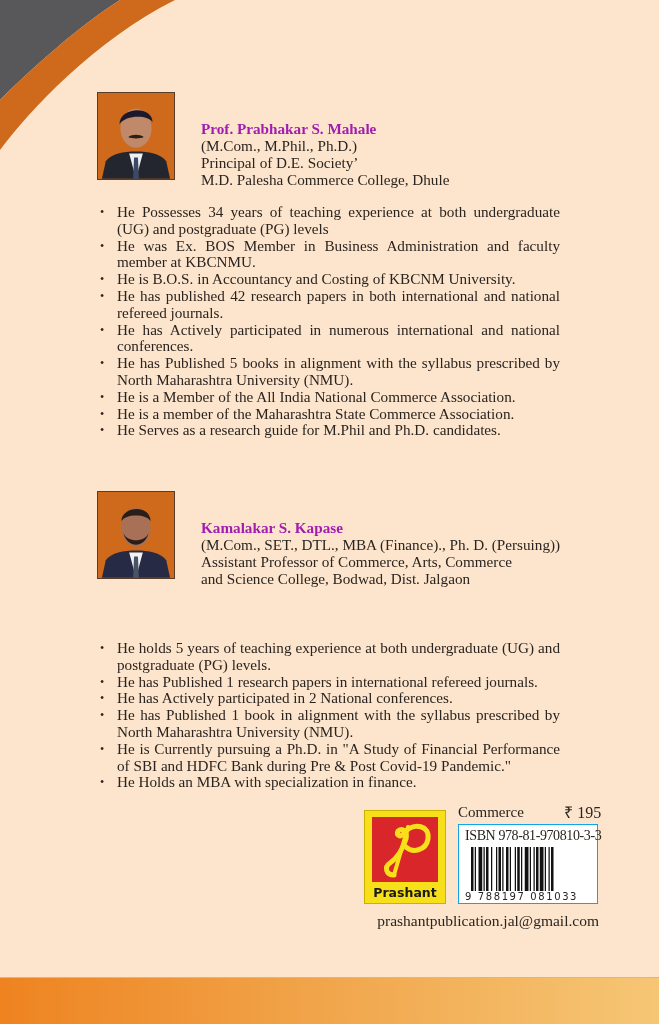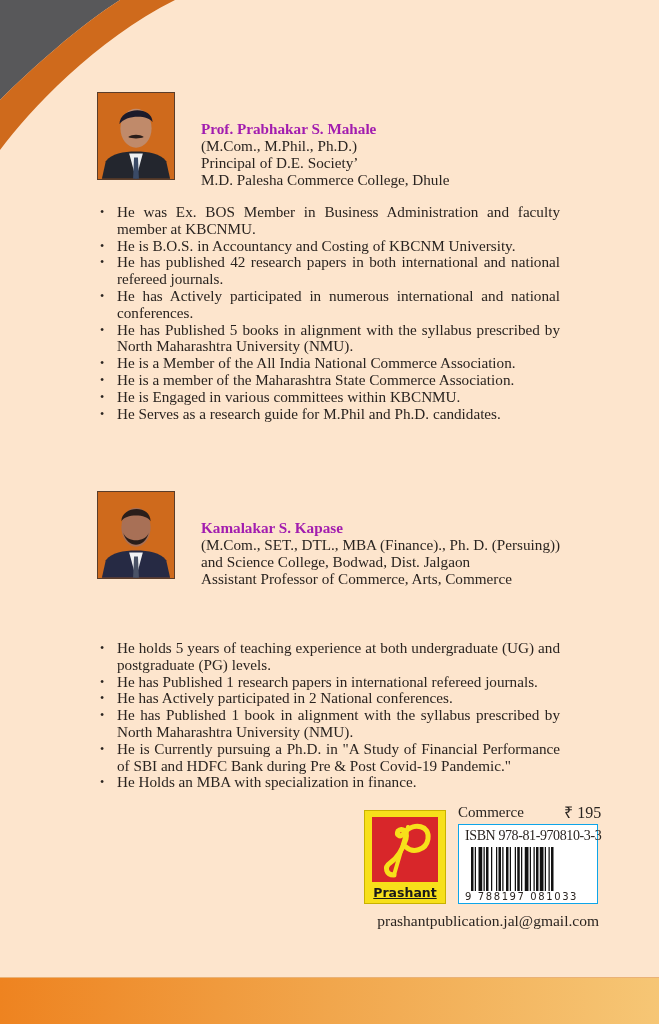--- a/index.html
+++ b/index.html
@@ -22,21 +22,21 @@
     .bullets li { position: relative; padding-left: 20px; text-align: justify; }
     .bullets li::before { content: "\2022"; position: absolute; left: 3px; top: 0; font-size: 12px; }
     .logo {
       position: absolute; left: 364px; top: 810px; width: 82px; height: 94px;
       background: #f7e01a; border: 1px solid #c9b200; box-sizing: border-box;
     }
     .logo-red { position: absolute; left: 7px; top: 6px; width: 66px; height: 65px; background: #d8262a; }
     .logo-red svg { width: 100%; height: 100%; display: block; }
     .logo-text {
       position: absolute; left: 0; right: 0; bottom: 3px; text-align: center;
-      font-family: "DejaVu Sans", sans-serif; font-weight: bold; font-size: 12.5px; color: #1a1a1a; text-decoration: underline;
+      font-family: "DejaVu Sans", sans-serif; font-weight: bold; font-size: 12.5px; color: #1a1a1a;
     }
     .subject { position: absolute; left: 458px; top: 804px; font-size: 15px; }
     .price { position: absolute; left: 564px; top: 801px; font-size: 16px; }
     .isbn-box {
       position: absolute; left: 458px; top: 824px; width: 140px; height: 80px;
       background: #fff; border: 1px solid #0ea5e9; box-sizing: border-box;
     }
     .isbn-text { position: absolute; left: 6px; top: 3px; font-size: 14px; letter-spacing: -0.4px; white-space: nowrap; }
     .barcode { position: absolute; left: 12px; top: 22px; width: 122px; height: 44px; }
     .barcode-num {
@@ -72,48 +72,48 @@
   </div>
   <div class="info">
     <div class="name">Prof. Prabhakar S. Mahale</div>
     <div>(M.Com., M.Phil., Ph.D.)</div>
     <div>Principal of D.E. Society’</div>
     <div>M.D. Palesha Commerce College,  Dhule</div>
   </div>
 </div>
 
 <ul class="bullets" style="top:204px;">
+  <li>He Possesses 34 years of teaching experience at both undergraduate (UG) and postgraduate (PG) levels</li>
   <li>He was Ex. BOS Member in Business Administration and faculty member at KBCNMU.</li>
   <li>He is B.O.S. in Accountancy and Costing of KBCNM University.</li>
   <li>He has published 42 research papers in both international and national refereed journals.</li>
   <li>He has Actively participated in numerous international and national conferences.</li>
   <li>He has Published 5 books in alignment with the syllabus prescribed by North Maharashtra University (NMU).</li>
   <li>He is a Member of the All India National Commerce Association.</li>
   <li>He is a member of the Maharashtra State Commerce Association.</li>
-  <li>He is Engaged in various committees within KBCNMU.</li>
   <li>He Serves as a research guide for M.Phil and Ph.D. candidates.</li>
 </ul>
 
 <div class="profile" style="top:491px;height:96px;">
   <div class="photo">
     <svg viewBox="0 0 78 88">
       <rect width="78" height="88" fill="#cf6a1c"></rect>
       <path d="M4,88 L8,70 C14,62 26,60 39,60 C52,60 64,62 70,70 L74,88 Z" fill="#262a44"></path>
       <path d="M32,62 L39,88 L46,62 Z" fill="#f2f2f4"></path>
       <path d="M37,66 L41,66 L42,88 L36,88 Z" fill="#4a5266"></path>
       <ellipse cx="39" cy="36" rx="15" ry="20" fill="#a87056"></ellipse>
       <path d="M24,30 C24,14 54,12 54,30 C50,22 28,22 24,30 Z" fill="#2a1e1a"></path>
       <path d="M26,42 C30,58 48,58 52,42 C48,52 30,52 26,42 Z" fill="#2a1e1a"></path>
     </svg>
   </div>
   <div class="info">
     <div class="name">Kamalakar S. Kapase</div>
     <div>(M.Com., SET., DTL., MBA (Finance)., Ph. D. (Persuing))</div>
+    <div>Assistant Professor of Commerce, Arts, Commerce</div>
     <div>and Science College, Bodwad, Dist. Jalgaon</div>
-    <div>Assistant Professor of Commerce, Arts, Commerce</div>
   </div>
 </div>
 
 <ul class="bullets" style="top:640px;">
   <li>He holds 5 years of teaching experience at both undergraduate (UG) and postgraduate (PG) levels.</li>
   <li>He has Published 1 research papers in international refereed journals.</li>
   <li>He has Actively participated in 2 National conferences.</li>
   <li>He has Published 1 book in alignment with the syllabus prescribed by North Maharashtra University (NMU).</li>
   <li>He is Currently pursuing a Ph.D. in "A Study of Financial Performance of SBI and HDFC Bank during Pre &amp; Post Covid-19 Pandemic."</li>
   <li>He Holds an MBA with specialization in finance.</li>

